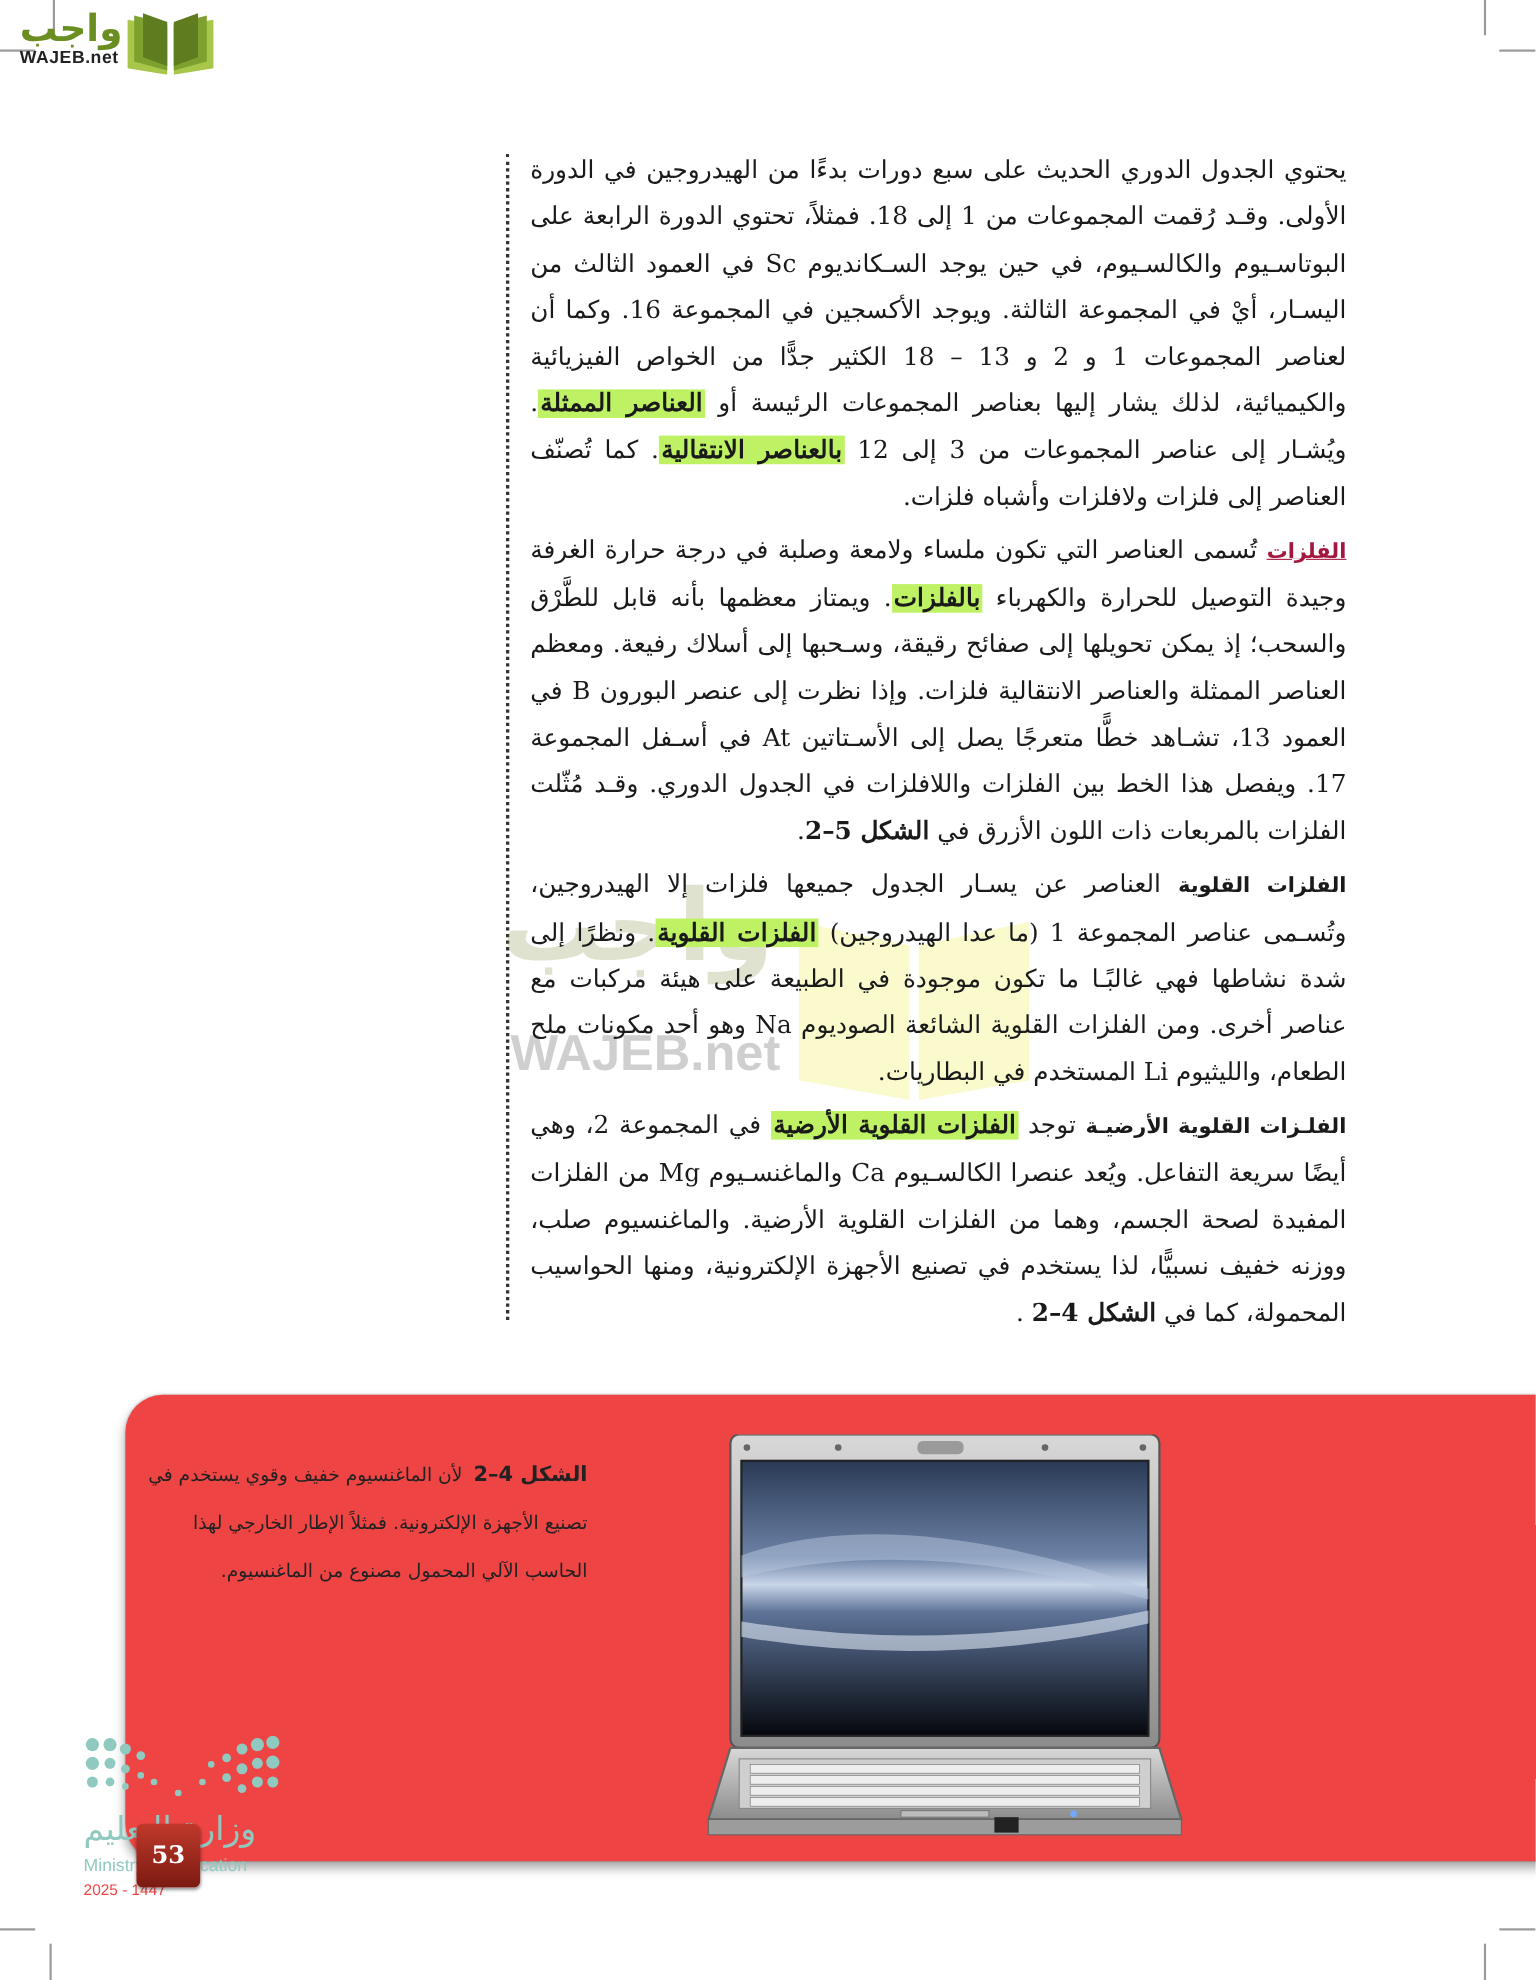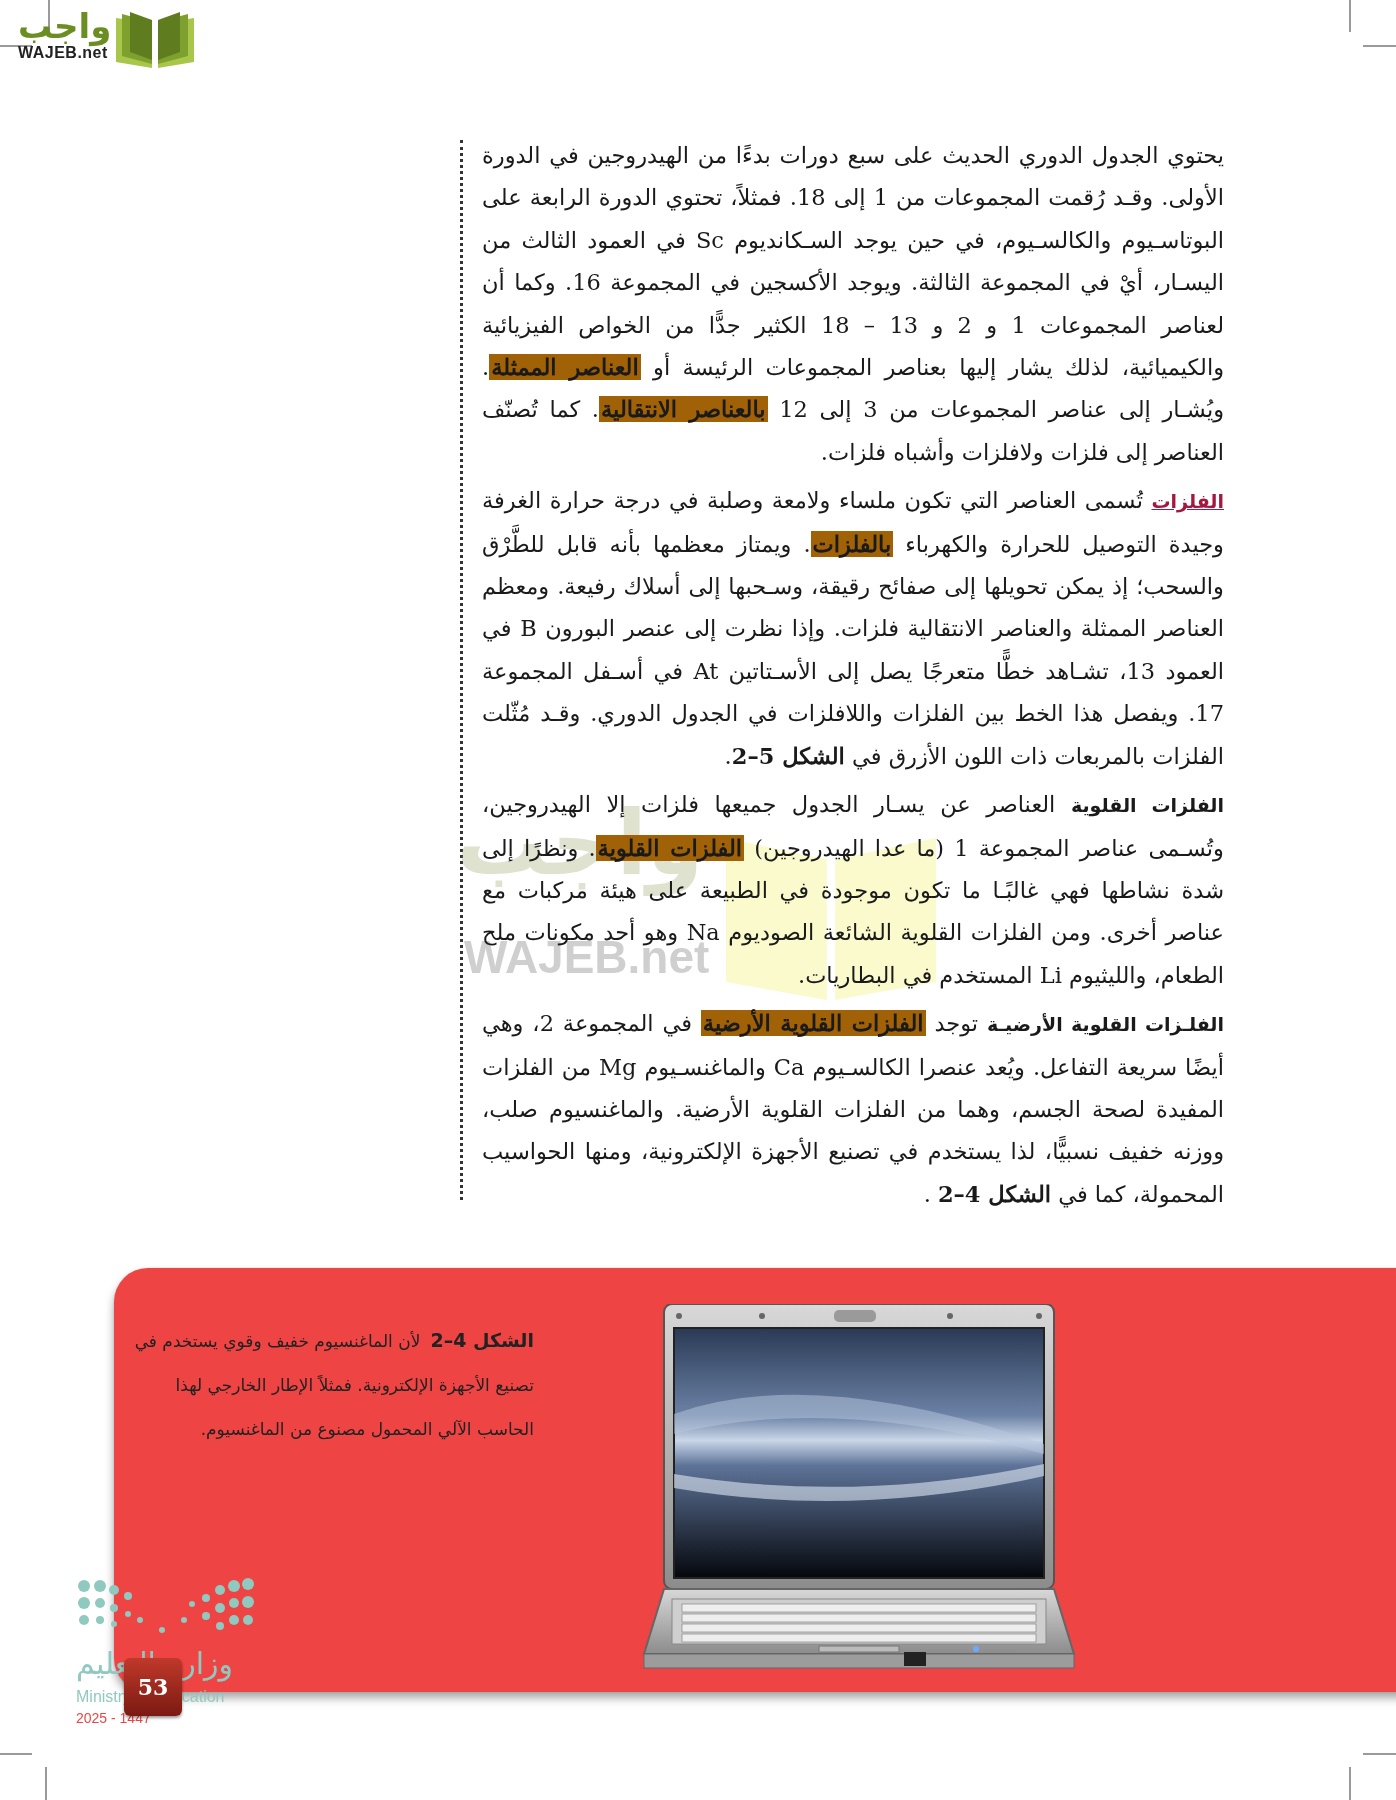--- a/index.html
+++ b/index.html
@@ -9,21 +9,21 @@
   .logo { position:absolute; left:8px; top:6px; width:190px; height:60px; }
   .logo .ar { position:absolute; left:10px; top:0; font-family:"DejaVu Sans", sans-serif; font-weight:bold;
               font-size:34px; color:#6b8e23; line-height:40px; direction:rtl; }
   .logo .en { position:absolute; left:10px; top:38px; font-family:"Liberation Sans", sans-serif; font-weight:bold;
               font-size:16px; color:#222; letter-spacing:0.5px; }
   .logo .book { position:absolute; left:106px; top:4px; width:82px; height:58px; }
   .dotline { position:absolute; left:460px; top:140px; height:1060px; border-left:3px dotted #333; }
   .column { position:absolute; left:482px; top:134px; width:742px; direction:rtl; text-align:justify;
             font-size:22.5px; line-height:42.4px; }
   .column p { margin:0 0 6px 0; text-align-last:right; }
-  .hl { background:#a16207; font-weight:bold; padding:0 2px; }
+  .hl { background:#bef264; font-weight:bold; padding:0 2px; }
   .bold { font-weight:bold;margin-top:32px; }
   .term-red { color:#a3183e; font-weight:bold; font-family:"DejaVu Sans", sans-serif; font-size:19px;text-decoration:underline; }
   .term { font-weight:bold; font-family:"DejaVu Sans", sans-serif; font-size:19px; }
   .watermark { position:absolute; left:456px; top:790px; width:500px; height:220px; pointer-events:none; opacity:0.28; }
   .watermark .wa { position:absolute; left:0; top:0; font-family:"DejaVu Sans", sans-serif; font-weight:bold; font-size:90px; color:#8a9a55; direction:rtl; }
   .watermark .we { position:absolute; left:8px; top:140px; font-family:"Liberation Sans", sans-serif; font-weight:bold; font-size:46px; color:#555; }
   .watermark .wb { position:absolute; left:270px; top:30px; width:210px; height:180px; background:#e6e600; opacity:0.7;
                    clip-path:polygon(0 10%,48% 22%,48% 100%,0 90%,0 10%,52% 22%,100% 10%,100% 90%,52% 100%,52% 22%); }
   .figbox { position:absolute; left:114px; top:1268px; width:1336px; height:424px; background:#ef4444; border-radius:34px;
             box-shadow:0 6px 10px rgba(0,0,0,0.35), 0 0 2px rgba(0,0,0,0.15); }

